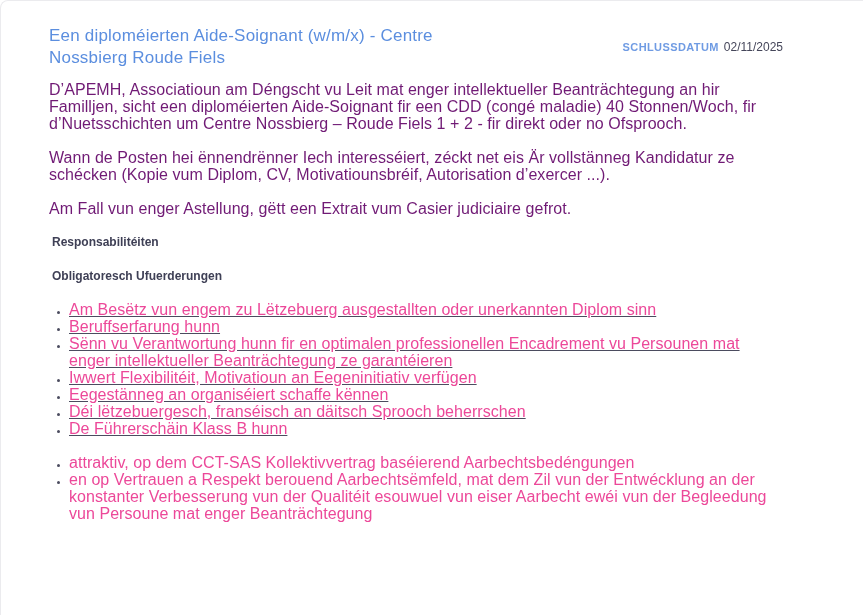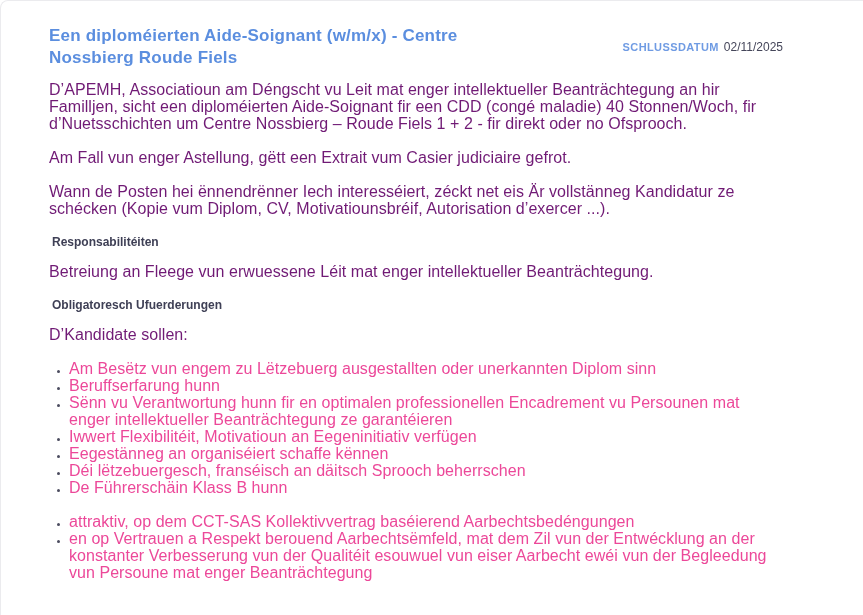--- a/index.html
+++ b/index.html
@@ -26,21 +26,21 @@
     display: flex;
     justify-content: space-between;
     align-items: flex-start;
     margin-bottom: 10px;
   }
   .title {
     margin: 0;
     max-width: 420px;
     font-size: 17px;
     line-height: 22px;
-    font-weight: bold;
+    font-weight: normal;
     letter-spacing: 0.2px;
     color: #5b8edf;
   }
   .deadline {
     margin-top: 12px;
     white-space: nowrap;
     flex-shrink: 0;
   }
   .deadline-label {
     font-size: 11px;
@@ -96,31 +96,29 @@
 <div class="page">
 
   <div class="header">
     <h1 class="title">Een diploméierten Aide-Soignant (w/m/x) - Centre Nossbierg Roude Fiels</h1>
     <div class="deadline">
       <span class="deadline-label">SCHLUSSDATUM</span><span class="deadline-value">02/11/2025</span>
     </div>
   </div>
 
   <p>D’APEMH, Associatioun am Déngscht vu Leit mat enger intellektueller Beanträchtegung an hir Familljen, sicht een diploméierten Aide-Soignant fir een CDD (congé maladie) 40 Stonnen/Woch, fir d’Nuetsschichten um Centre Nossbierg – Roude Fiels 1 + 2 - fir direkt oder no Ofsprooch.</p>
+  <p>Wann de Posten hei ënnendrënner Iech interesséiert, zéckt net eis Är vollstänneg Kandidatur ze schécken (Kopie vum Diplom, CV, Motivatiounsbréif, Autorisation d’exercer ...).</p>
   <p>Am Fall vun enger Astellung, gëtt een Extrait vum Casier judiciaire gefrot.</p>
-  <p>Wann de Posten hei ënnendrënner Iech interesséiert, zéckt net eis Är vollstänneg Kandidatur ze schécken (Kopie vum Diplom, CV, Motivatiounsbréif, Autorisation d’exercer ...).</p>
 
   <section class="section">
     <h2>Responsabilitéiten</h2>
-    <p>Betreiung an Fleege vun erwuessene Léit mat enger intellektueller Beanträchtegung.</p>
   </section>
 
   <section class="section">
     <h2>Obligatoresch Ufuerderungen</h2>
-    <p>D’Kandidate sollen:</p>
     <ul>
       <li>Am Besëtz vun engem zu Lëtzebuerg ausgestallten oder unerkannten Diplom sinn</li>
       <li>Beruffserfarung hunn</li>
       <li>Sënn vu Verantwortung hunn fir en optimalen professionellen Encadrement vu Persounen mat enger intellektueller Beanträchtegung ze garantéieren</li>
       <li>Iwwert Flexibilitéit, Motivatioun an Eegeninitiativ verfügen</li>
       <li>Eegestänneg an organiséiert schaffe kënnen</li>
       <li>Déi lëtzebuergesch, franséisch an däitsch Sprooch beherrschen</li>
       <li>De Führerschäin Klass B hunn</li>
     </ul>
   </section>

